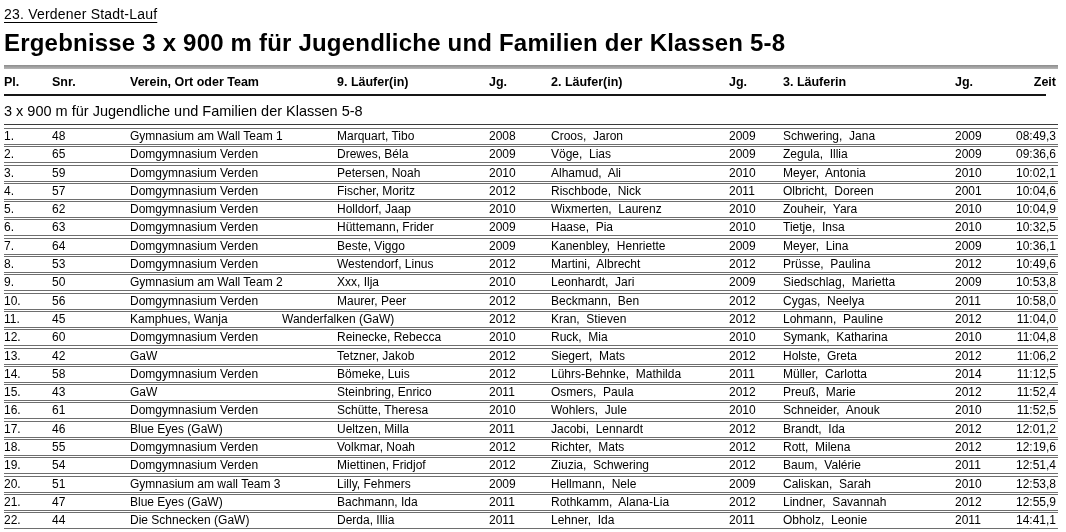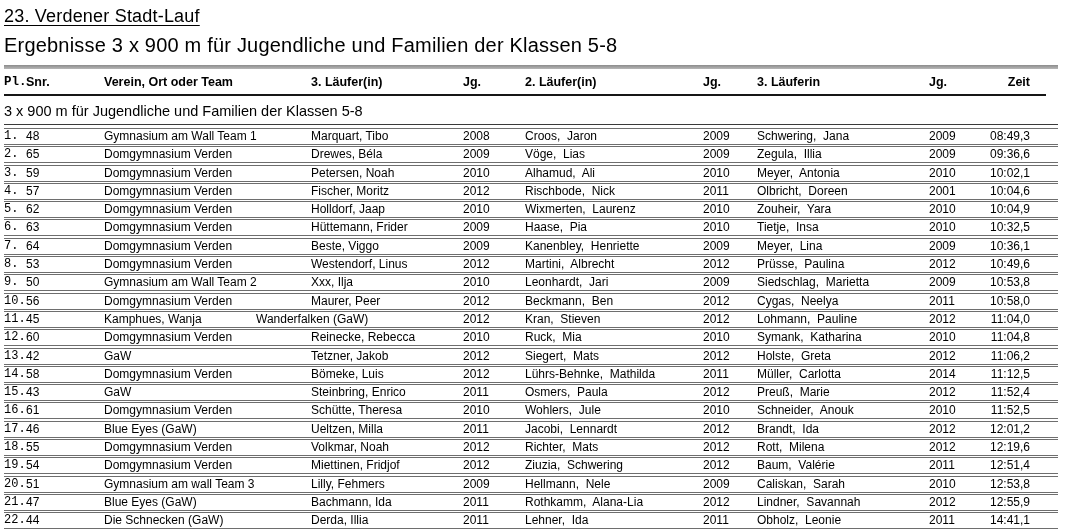--- a/index.html
+++ b/index.html
@@ -11,41 +11,41 @@
   }
   .page {
     width: 1066px;
     height: 532px;
     box-sizing: border-box;
     padding: 6px 8px 0 4px;
     overflow: hidden;
     background: #fff;
   }
   .title {
-    font-size: 18px;
+    font-size: 14px;
     font-weight: 400;
     margin: 0;
     text-decoration: underline;
     text-underline-offset: 3px;
     letter-spacing: 0.2px;
   }
   .subtitle {
-    font-size: 20px;
-    font-weight: 400;
+    font-size: 24px;
+    font-weight: 700;
     margin: 7px 0 0 0;
     letter-spacing: 0.2px;
   }
   .gray-bar {
     margin-top: 8px;
     height: 4px;
     width: 1054px;
     background: linear-gradient(#8c8c8c, #b7b7b7);
   }
   
-  .c-pl     { width: 22px; font-family: Liberation Mono, monospace; }
+  .c-pl     { width: 48px; }
   .c-snr    { width: 78px; }
   .c-verein { width: 207px; }
   .c-l1     { width: 152px; }
   .c-jg     { width: 62px; }
   .c-l2     { width: 178px; }
   .c-jg2    { width: 54px; }
   .c-l3     { width: 172px; }
   .c-jg3    { width: 56px; }
   .c-zeit   { width: 45px; text-align: right; }
   .header-row {
@@ -95,21 +95,21 @@
 <body>
 
 <div class="page">
   <h1 class="title">23. Verdener Stadt-Lauf</h1>
   <h2 class="subtitle">Ergebnisse 3 x 900 m für Jugendliche und Familien der Klassen 5-8</h2>
   <div class="gray-bar"></div>
   <div class="header-row">
       <div class="hcell c-pl">Pl.</div>
       <div class="hcell c-snr">Snr.</div>
       <div class="hcell c-verein">Verein, Ort oder Team</div>
-      <div class="hcell c-l1">3. Läufer(in)</div>
+      <div class="hcell c-l1">9. Läufer(in)</div>
       <div class="hcell c-jg">Jg.</div>
       <div class="hcell c-l2">2. Läufer(in)</div>
       <div class="hcell c-jg2">Jg.</div>
       <div class="hcell c-l3">3. Läuferin</div>
       <div class="hcell c-jg3">Jg.</div>
       <div class="hcell c-zeit">Zeit</div>
     </div>
   <div class="section-label">3 x 900 m für Jugendliche und Familien der Klassen 5-8</div>
   <div class="rows">
       <div class="row">

